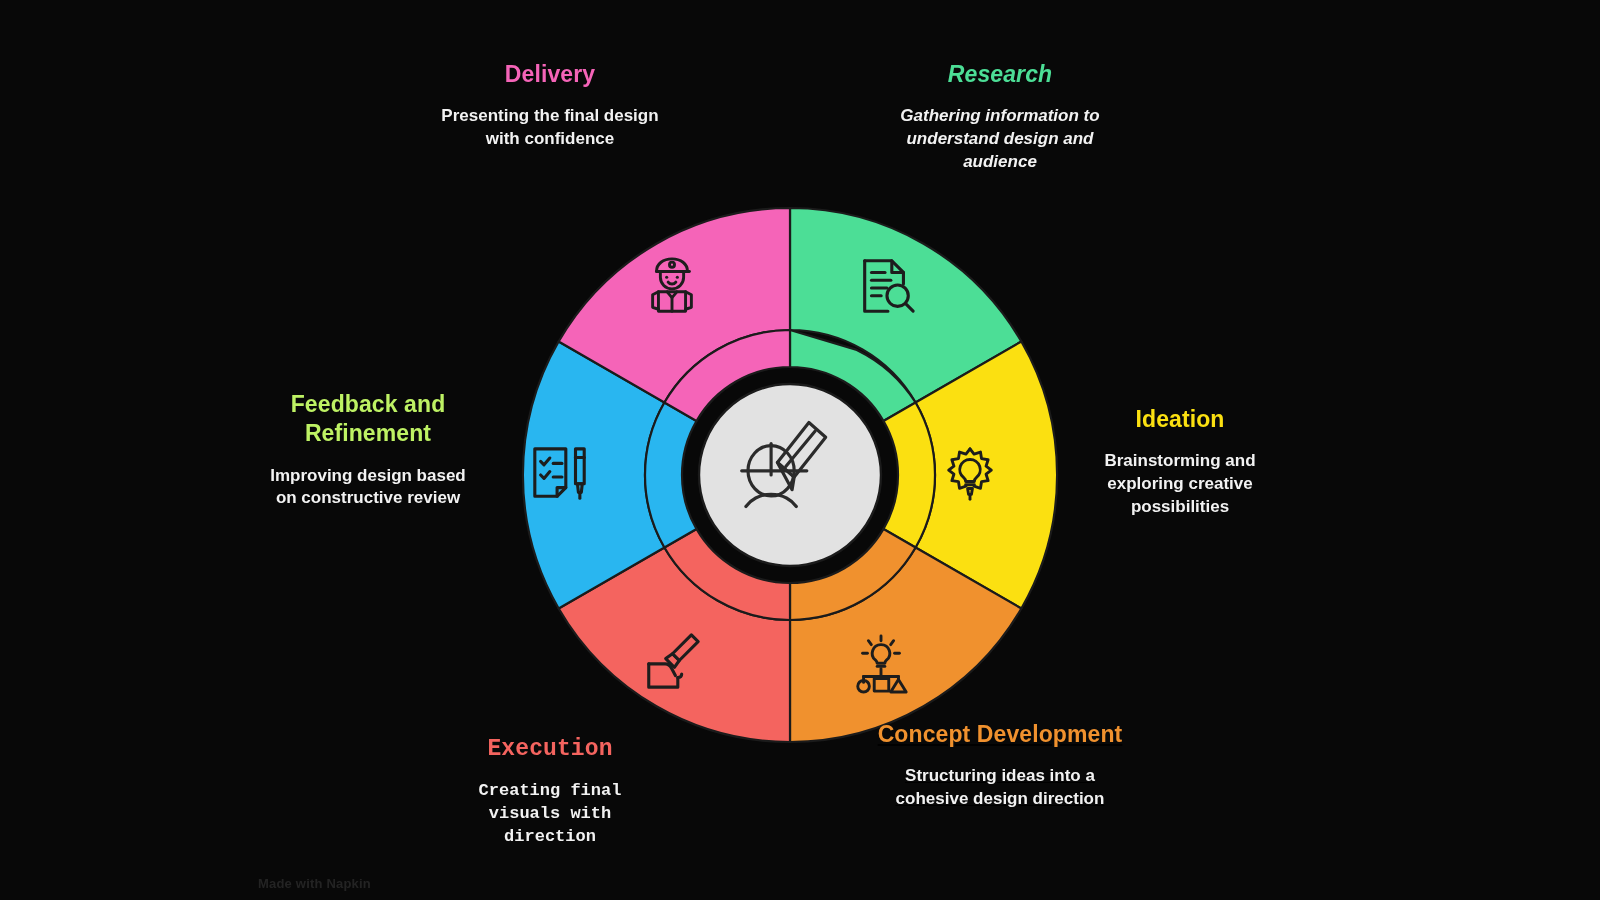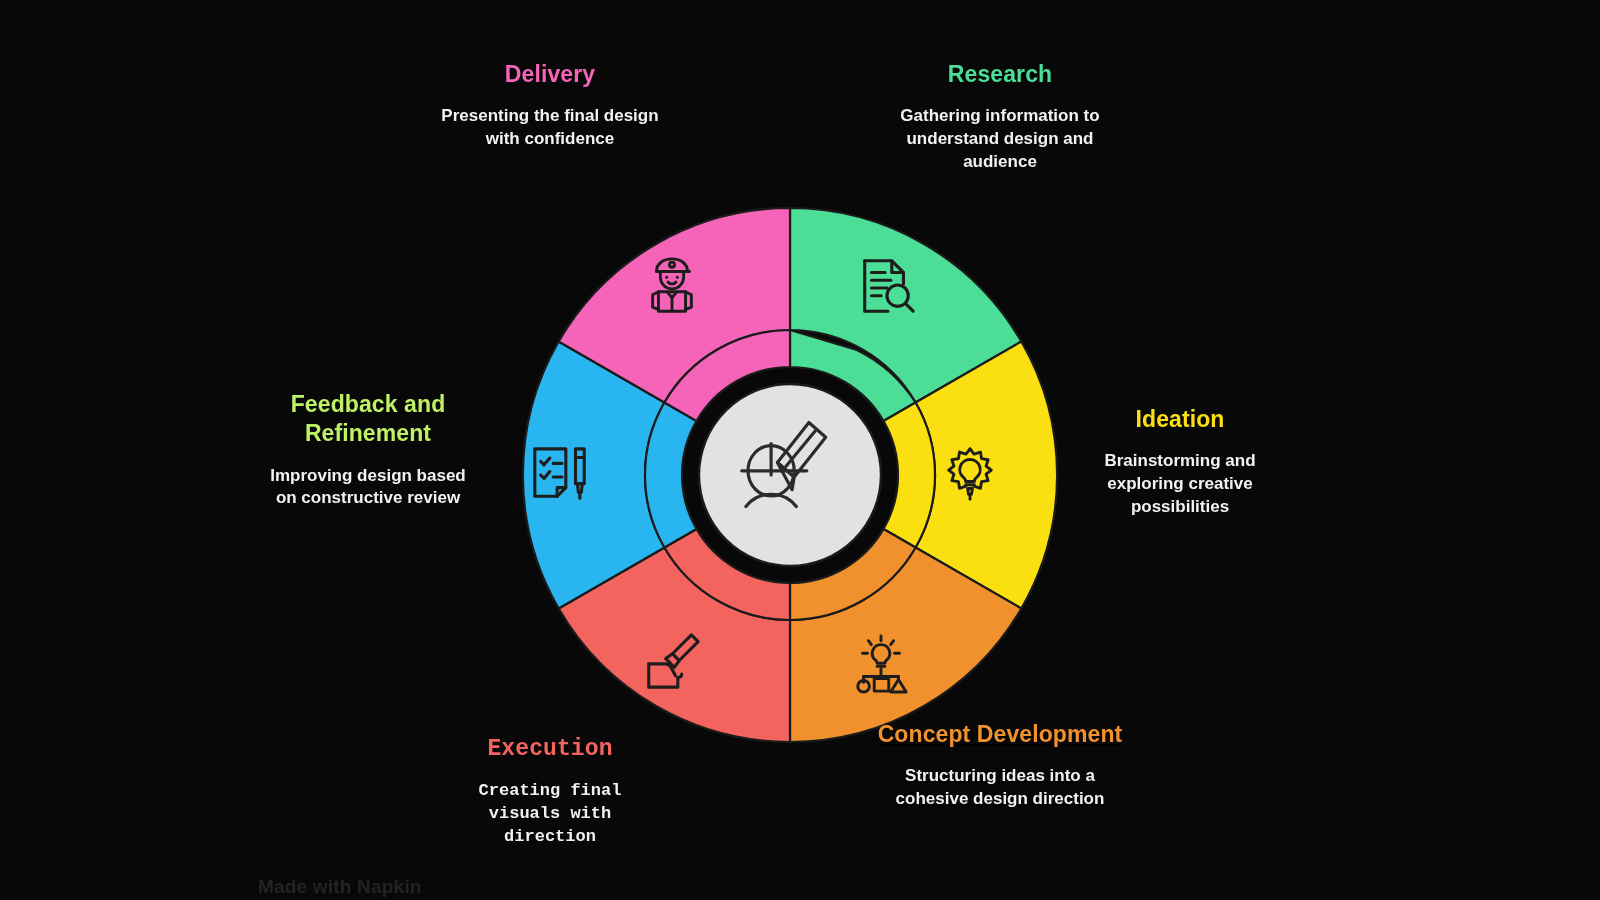--- a/index.html
+++ b/index.html
@@ -48,36 +48,36 @@
   .label-desc {
     font-size: 17px;
     font-weight: bold;
     line-height: 1.33;
     color: #f2f2f2;
     margin: 16px;
   }
 
   
   #block-delivery  { left: 410px;  top: 60px;  width: 280px; text-align: center; }
-  #block-research  { left: 865px;  top: 60px;  width: 270px; }
+  #block-research  { left: 865px;  top: 60px;  width: 270px; font-style: italic; }
   #block-ideation  { left: 1060px; top: 405px; width: 240px; }
   #block-concept   { left: 875px;  top: 720px; width: 250px; text-decoration: underline; }
   #block-execution { left: 425px;  top: 735px; width: 250px; font-family: Liberation Mono, monospace; }
   #block-feedback  { left: 252px;  top: 390px; width: 232px; }
 
   #block-ideation .label-title,
   #block-concept .label-title,
   #block-feedback .label-title { margin-bottom: 14px; }
 
   
   .watermark {
     position: absolute;
     left: 258px;
     top: 876px;
-    font-size: 19px;
+    font-size: 13px;
     font-weight: bold;
     color: #3a3a3a;
     letter-spacing: 0.2px;
     white-space: nowrap;
     overflow: hidden;
     height: 24px;
     opacity: 0.55;
   }
 </style>
 </head>

